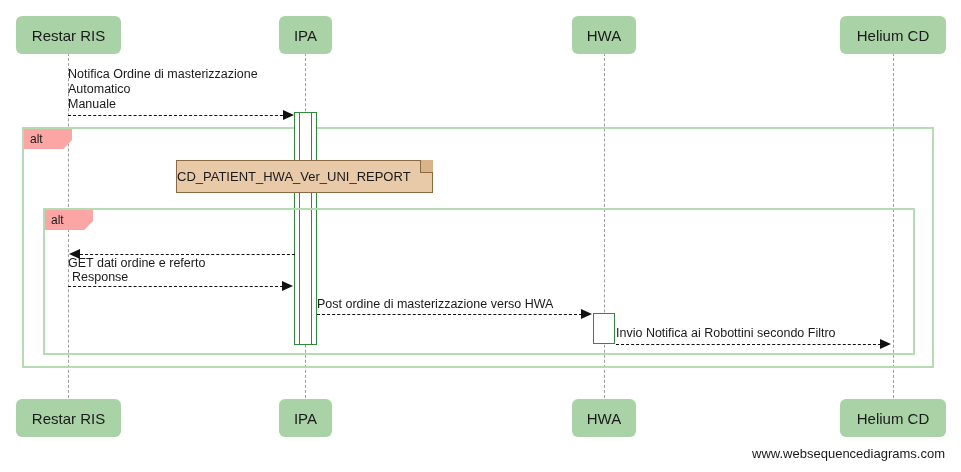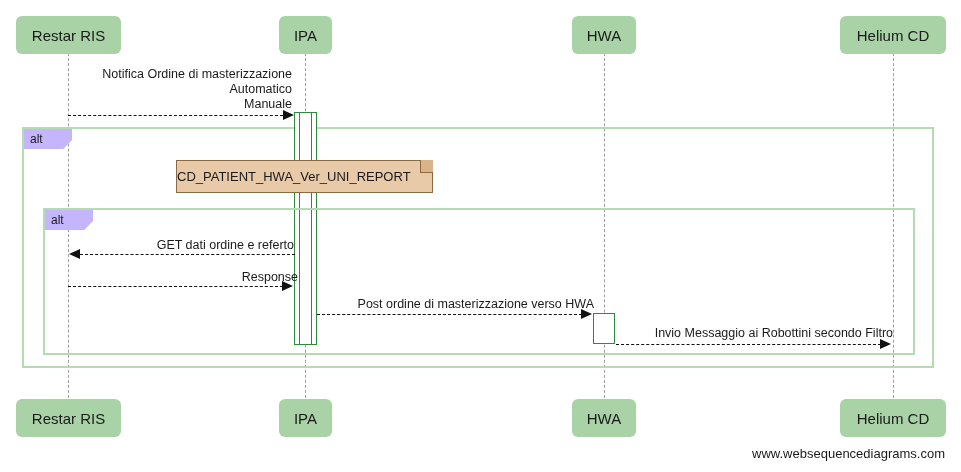--- a/index.html
+++ b/index.html
@@ -48,21 +48,21 @@
   }
   
   .fragment {
     position: absolute;
     border: 2px solid #b4dbb1;
     background: transparent;
     box-sizing: border-box;
   }
   .fragment-tab {
     position: absolute;
-    background: #c4b5fd;
+    background: #fca5a5;
     color: #1a1a1a;
     font-size: 12px;
     line-height: 20px;
     height: 20px;
     padding: 0 8px 0 6px;
     box-sizing: border-box;
     -webkit-clip-path: polygon(0 0, 100% 0, 100% 55%, 82% 100%, 0 100%);
     clip-path: polygon(0 0, 100% 0, 100% 55%, 82% 100%, 0 100%);
   }
   
@@ -81,21 +81,21 @@
   .arrowhead.right {
     border-left: 11px solid #111111;
   }
   .arrowhead.left {
     border-right: 11px solid #111111;
   }
   .msg-label {
     position: absolute;
     font-size: 12.5px;
     color: #1a1a1a;
-    text-align: right;
+    text-align: left;
     white-space: pre;
     line-height: 15px;
   }
   
   .note {
     position: absolute;
     background: #e8c9a8;
     border: 1px solid #8a6a45;
     box-sizing: border-box;
     font-size: 13px;
@@ -163,35 +163,35 @@
   <div class="note" style="left:176px; top:160px; width:257px; height:33px;">
     <span>CD_PATIENT_HWA_Ver_UNI_REPORT</span>
   </div>
   <div class="note-fold" style="left:420px; top:160px;"></div>
 
   <div class="fragment" style="left:43px; top:208px; width:872px; height:147px;"></div>
   <div class="fragment-tab" style="left:45px; top:210px; width:48px;">
     <span>alt</span>
   </div>
 
-  <div class="msg-label" style="left:68px; top:238px; width:226px;">GET dati ordine e referto</div>
+  <div class="msg-label" style="left:68px; top:256px; width:226px;">GET dati ordine e referto</div>
   <div class="msg-line" style="left:80px; top:254px; width:215px;"></div>
   <div class="arrowhead left" style="left:69px; top:249px;"></div>
 
   <div class="msg-label" style="left:72px; top:270px; width:226px;">Response</div>
   <div class="msg-line" style="left:68px; top:286px; width:215px;"></div>
   <div class="arrowhead right" style="left:282px; top:281px;"></div>
 
   <div class="msg-label" style="left:317px; top:297px; width:277px;">Post ordine di masterizzazione verso HWA</div>
   <div class="msg-line" style="left:317px; top:314px; width:265px;"></div>
   <div class="arrowhead right" style="left:581px; top:309px;"></div>
 
   <div class="activation" style="left:593px; top:313px; width:22px; height:31px;"></div>
 
-  <div class="msg-label" style="left:616px; top:326px; width:277px;">Invio Messaggio ai Robottini secondo Filtro</div>
+  <div class="msg-label" style="left:616px; top:326px; width:277px;">Invio Notifica ai Robottini secondo Filtro</div>
   <div class="msg-line" style="left:616px; top:344px; width:265px;"></div>
   <div class="arrowhead right" style="left:880px; top:339px;"></div>
 
   <div class="participant" style="left:16px; top:399px; width:105px;">
     <span>Restar RIS</span>
   </div>
   <div class="participant" style="left:279px; top:399px; width:53px;">
     <span>IPA</span>
   </div>
   <div class="participant" style="left:572px; top:399px; width:64px;">

